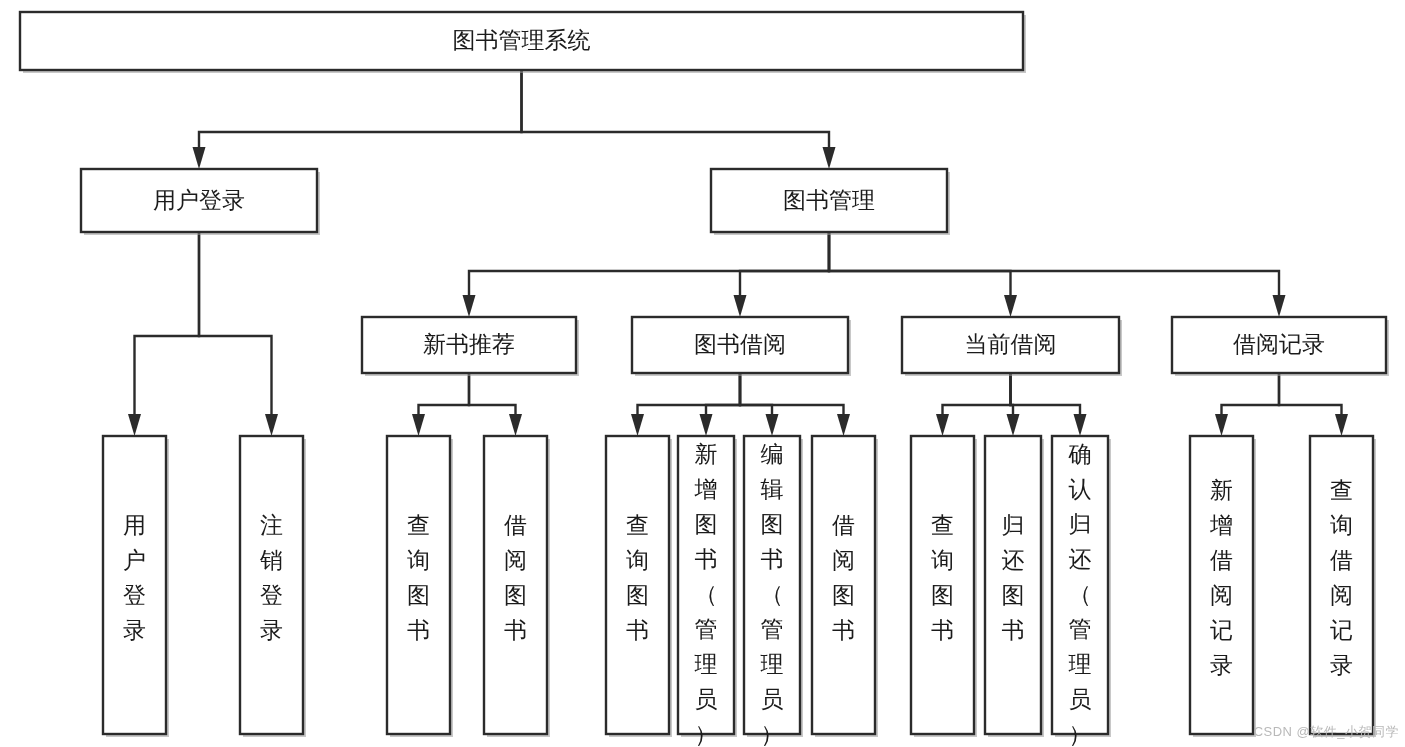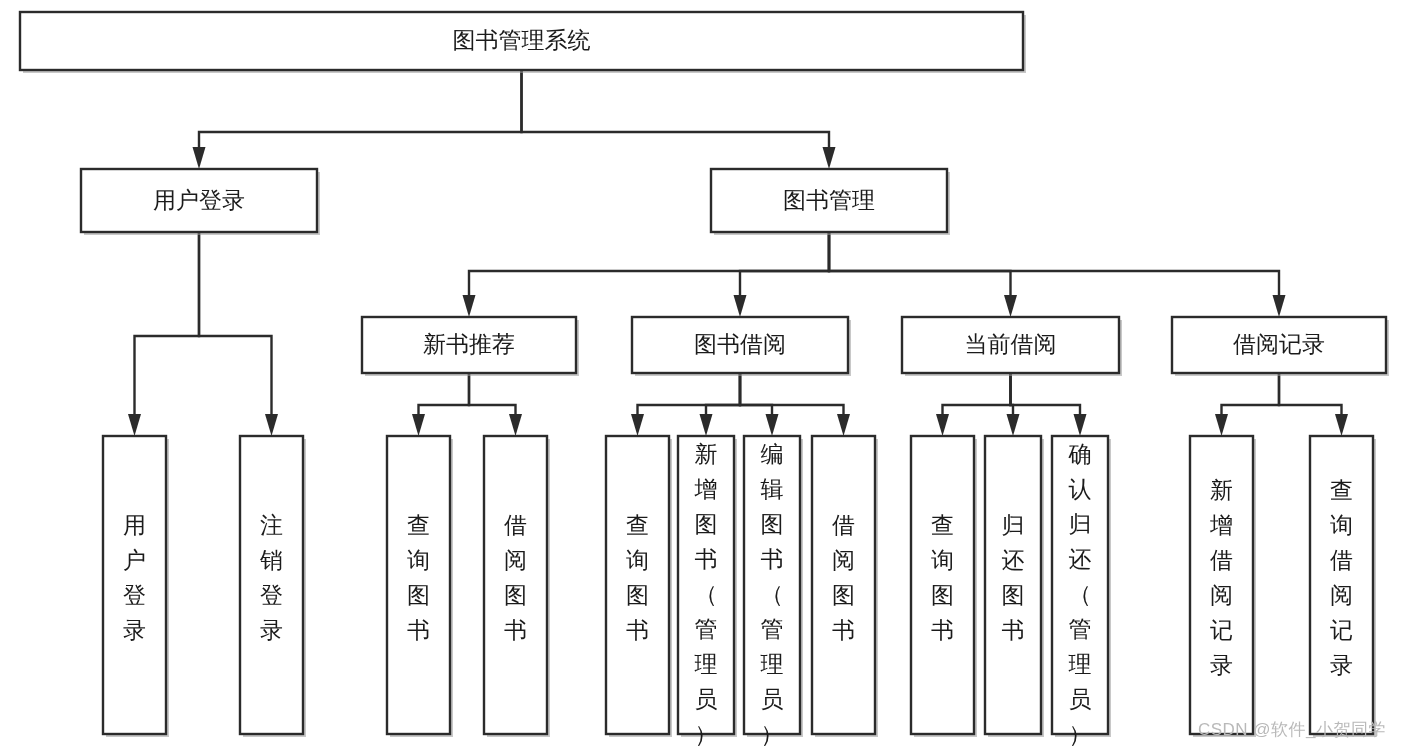--- a/index.html
+++ b/index.html
@@ -53,24 +53,24 @@
     dominant-baseline: middle;
   }
   .node-label-vert {
     fill: #1b1b1b;
     font-family: "Liberation Sans", "DejaVu Sans", sans-serif;
     font-size: 23px;
     text-anchor: middle;
   }
   .watermark {
     position: absolute;
-    right: 19px;
+    right: 6px;
     bottom: 6px;
     color: #b9b9b9;
-    font-size: 17px;
+    font-size: 13px;
     font-family: "Liberation Sans", "DejaVu Sans", sans-serif;
     letter-spacing: 0.5px;
     white-space: nowrap;
     user-select: none;
   }
 </style>
 </head>
 <body>
 
 <div id="diagram-root">

